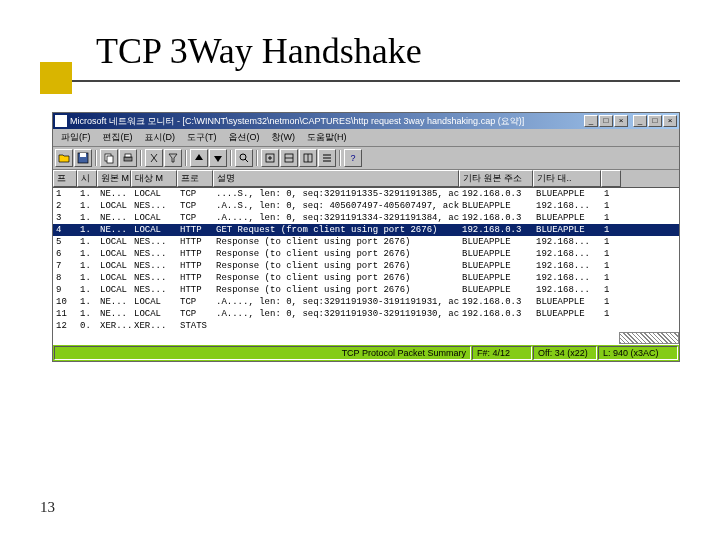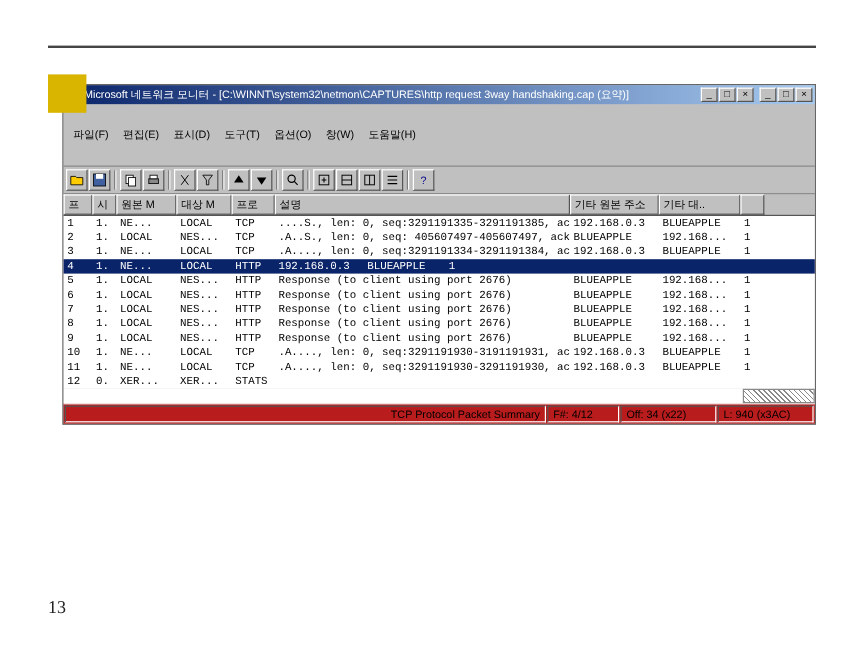--- a/index.html
+++ b/index.html
@@ -8,57 +8,58 @@
   .title-area { position: relative; padding: 30px 0 0 40px; }
   .bullet-block { position: absolute; left: 40px; top: 62px; width: 32px; height: 32px; background: #d9b500; z-index: 1; }
   .title { font-size: 36px; font-weight: normal; color: #000; padding-left: 56px; font-family: 'Times New Roman', serif; }
   .title-underline { border-top: 2px solid #444; margin: 8px 40px 0 40px; }
   .window-container { margin: 30px 40px 0 52px; border: 1px solid #666; background: #c0c0c0; font-family: 'MS Sans Serif', sans-serif; font-size: 9px; }
   .titlebar { background: linear-gradient(to right, #0a246a, #a6caf0); color: #fff; display: flex; align-items: center; padding: 1px 2px; height: 16px; }
   .titlebar-icon { width: 12px; height: 12px; background: #fff; margin-right: 3px; display: inline-block; }
   .titlebar-text { flex: 1; font-size: 9px; white-space: nowrap; overflow: hidden; }
   .titlebar-controls { display: flex; gap: 1px; }
   .win-btn { width: 14px; height: 12px; background: #c0c0c0; border: 1px solid; border-color: #fff #555 #555 #fff; font-size: 8px; line-height: 9px; text-align: center; color: #000; }
-  .menubar { display: flex; background: #c0c0c0; padding: 18px 2px; border-bottom: 1px solid #808080; }
+  .menubar { display: flex; background: #c0c0c0; padding: 1px 2px; border-bottom: 1px solid #808080; }
   .menu-item { padding: 1px 6px; font-size: 9px; }
   .toolbar { display: flex; background: #c0c0c0; padding: 2px; gap: 1px; border-bottom: 1px solid #808080; align-items: center; }
   .tbtn { width: 18px; height: 18px; border: 1px solid; border-color: #fff #555 #555 #fff; background: #c0c0c0; display: flex; align-items: center; justify-content: center; font-size: 9px; }
   .tbtn svg { width: 12px; height: 12px; }
   .tsep { width: 2px; height: 16px; border-left: 1px solid #808080; border-right: 1px solid #fff; margin: 0 2px; }
   .grid-header { display: flex; background: #c0c0c0; border-bottom: 1px solid #555; }
   .gh { border: 1px solid; border-color: #fff #555 #555 #fff; padding: 1px 3px; font-size: 9px; white-space: nowrap; overflow: hidden; }
   .grid-body { background: #fff; }
   .grid-row { display: flex; font-family: 'Courier New', monospace; font-size: 9px; line-height: 12px; height: 12px; white-space: nowrap; }
   .grid-row.selected { background: #0a246a; color: #fff; }
   .gc { padding: 0 3px; overflow: hidden; white-space: nowrap; }
   .c0 { width: 24px; }
   .c1 { width: 20px; }
-  .c2 { width: 50px; }
+  .c2 { width: 34px; }
   .c3 { width: 46px; }
   .c4 { width: 36px; }
   .c5 { width: 246px; }
   .c6 { width: 74px; }
   .c7 { width: 68px; }
   .c8 { width: 20px; }
   .spacer-row { height: 12px; background: #fff; position: relative; }
   .hatched { position: absolute; right: 0; top: 0; width: 60px; height: 12px; background-image: repeating-linear-gradient(45deg, #888 0, #888 1px, #fff 1px, #fff 3px); border: 1px solid #888; }
-  .statusbar { display: flex; background: #b91c1c; border-top: 1px solid #fff; padding: 1px; gap: 1px; }
+  .statusbar { display: flex; background: #84cc16; border-top: 1px solid #fff; padding: 1px; gap: 1px; }
   .status-cell { border: 1px solid; border-color: #555 #fff #fff #555; padding: 1px 4px; font-size: 9px; white-space: nowrap; overflow: hidden; }
   .sc0 { flex: 1; text-align: right; }
   .sc1 { width: 60px; }
-  .sc2 { width: 80px; }
+  .sc2 { width: 64px; }
   .sc3 { width: 80px; }
   .footer { position: absolute; bottom: 24px; left: 40px; right: 40px; display: flex; justify-content: space-between; font-family: 'Times New Roman', serif; font-size: 15px; color: #222; }
 </style>
 </head>
 <body>
 
 <div class="slide">
   <div class="title-area">
     <div class="bullet-block"></div>
+    <div class="title">TCP 3Way Handshake</div>
   </div>
   <div class="title-underline"></div>
 
   <div class="window-container">
     <div class="titlebar">
       <span class="titlebar-icon"></span>
       <span class="titlebar-text">Microsoft 네트워크 모니터 - [C:\WINNT\system32\netmon\CAPTURES\http request 3way handshaking.cap (요약)]</span>
       <div class="titlebar-controls">
         <div class="win-btn">_</div>
         <div class="win-btn">□</div>
@@ -213,20 +214,21 @@
           <div class="gc c6">192.168.0.3</div>
           <div class="gc c7">BLUEAPPLE</div>
           <div class="gc c8">1</div>
         </div>
         <div class="grid-row selected">
           <div class="gc c0">4</div>
           <div class="gc c1">1.</div>
           <div class="gc c2">NE...</div>
           <div class="gc c3">LOCAL</div>
           <div class="gc c4">HTTP</div>
+          <div class="gc c5">GET Request (from client using port 2676)</div>
           <div class="gc c6">192.168.0.3</div>
           <div class="gc c7">BLUEAPPLE</div>
           <div class="gc c8">1</div>
         </div>
         <div class="grid-row">
           <div class="gc c0">5</div>
           <div class="gc c1">1.</div>
           <div class="gc c2">LOCAL</div>
           <div class="gc c3">NES...</div>
           <div class="gc c4">HTTP</div>

